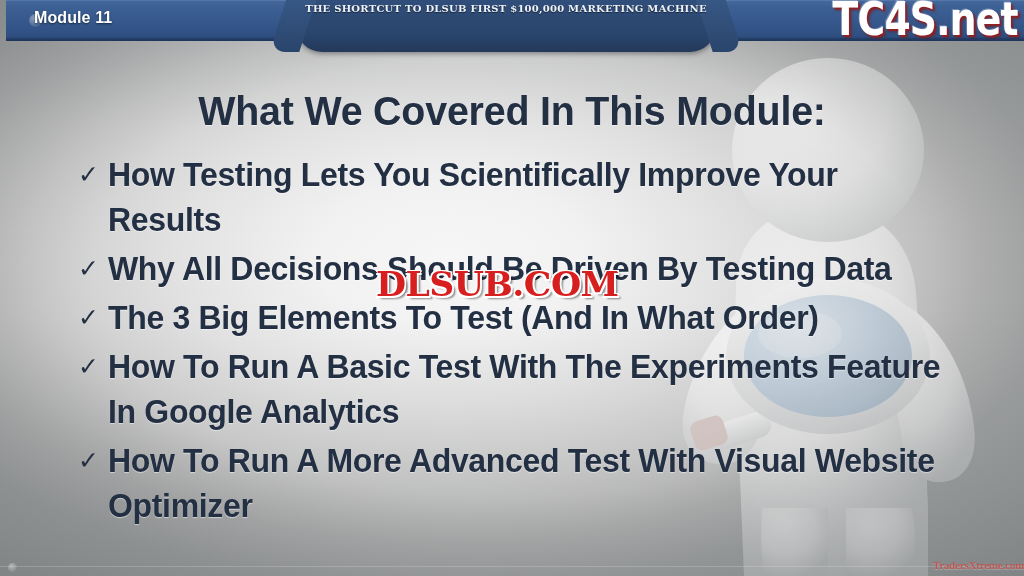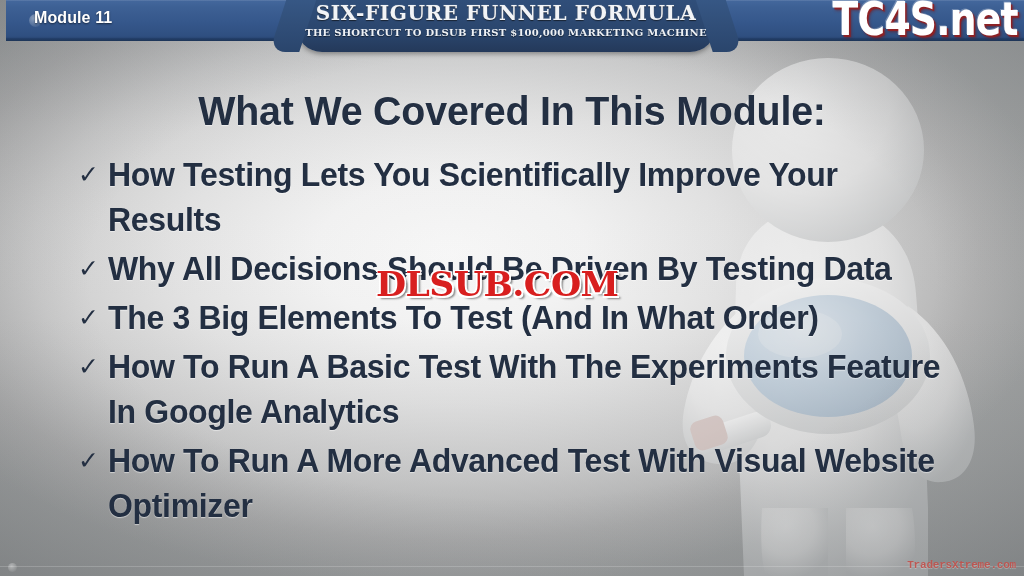--- a/index.html
+++ b/index.html
@@ -238,23 +238,23 @@
        1.5px -1.5px 0 #ffffff,
       -1.5px  1.5px 0 #ffffff,
        1.5px  1.5px 0 #ffffff,
        3px 3px 2px rgba(0,0,0,0.45);
     white-space: nowrap;
   }
 
   
   .tx-mark {
     position: absolute;
-    right: 8px;
+    right: 0;
     bottom: 5px;
-    font-family: Liberation Mono, monospace;
+    font-family: Liberation Serif, serif;
     font-weight: bold;
     font-size: 11px;
     color: #c0534e;
     letter-spacing: -0.2px;
     text-shadow: 0 1px 1px rgba(255,255,255,0.35);
     opacity: 0.92;
     white-space: nowrap;
   }
 
   
@@ -327,21 +327,20 @@
 
   <div class="bg-corner-dark"></div>
 
   <div class="header-bar">
     <div class="header-dot"></div>
     <div class="module-label">Module 11</div>
   </div>
 
   <div class="banner">
     <div class="banner-inner">
-      <div class="banner-title">SIX-FIGURE FUNNEL FORMULA</div>
       <div class="banner-sub">THE SHORTCUT TO DLSUB FIRST $100,000 MARKETING MACHINE</div>
     </div>
   </div>
 
   <div class="tc4s">TC4S.net</div>
 
   <div class="slide-title">What We Covered In This Module:</div>
 
   <div class="bullets">
     <div class="bullet-row">

